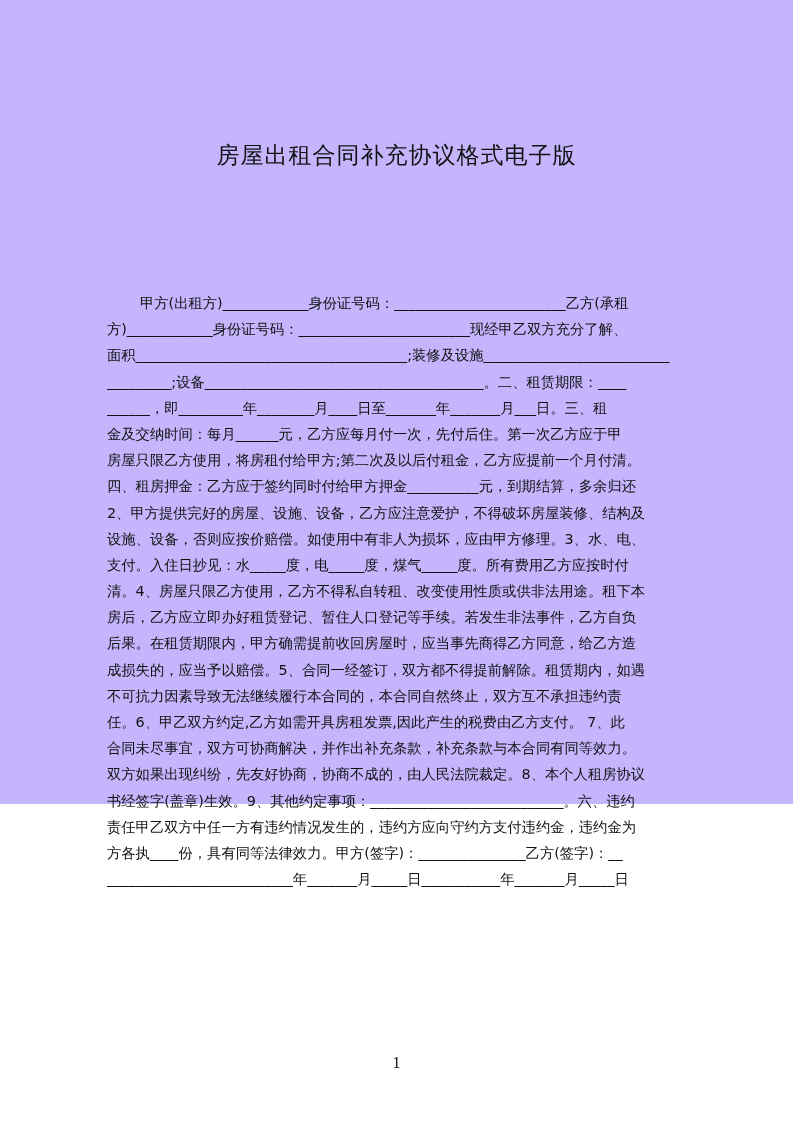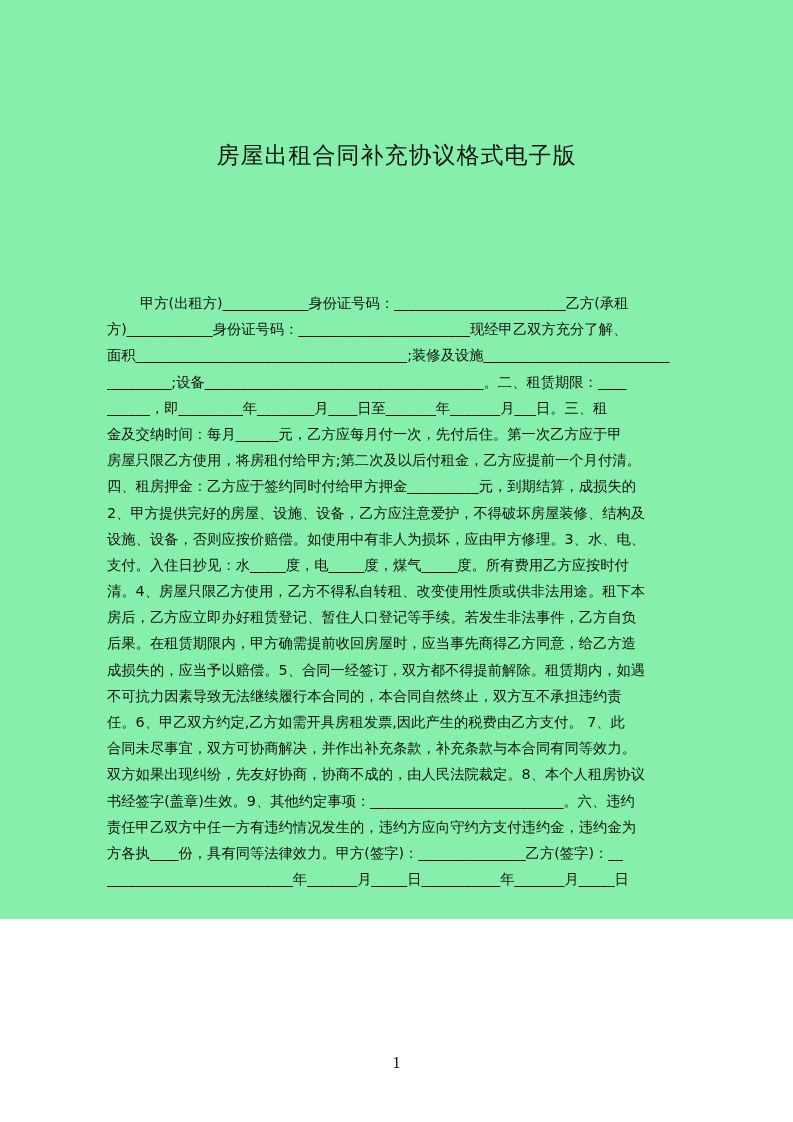--- a/index.html
+++ b/index.html
@@ -1,38 +1,38 @@
 <!DOCTYPE html>
 <html><head>
 <meta charset="utf-8">
 <style>
   html, body { margin: 0; padding: 0; background: #ffffff; }
   body { width: 793px; height: 1122px; position: relative; overflow: hidden; font-family: "DejaVu Sans", "Liberation Sans", sans-serif; color: #000; }
-  .page { position: absolute; left: 0; top: 0; width: 793px; height: 919px; background: #86efac; }
+  .page { position: absolute; left: 0; top: 0; width: 793px; height: 804px; background: #c4b5fd; }
   .title { position: absolute; top: 140px; left: 0; width: 793px; text-align: center; font-size: 23px; letter-spacing: 1px; color: #111; }
   .body { position: absolute; left: 107px; top: 290px; width: 592px; overflow: hidden; }
   .line { height: 26.2px; line-height: 26.2px; font-size: 14.3px; white-space: nowrap; overflow: hidden; width: 592px; color: #111; }
   .line.first { text-indent: 33px; }
   .pagenum { position: absolute; top: 1054px; left: 0; width: 793px; text-align: center; font-family: "Liberation Serif", serif; font-size: 16px; color: #111; }
 </style>
 </head>
 <body>
 
 <div class="page">
   <div class="title">房屋出租合同补充协议格式电子版</div>
 
   <div class="body">
     <div class="line first">甲方(出租方)____________身份证号码：________________________乙方(承租</div>
     <div class="line">方)____________身份证号码：________________________现经甲乙双方充分了解、</div>
     <div class="line">面积______________________________________;装修及设施__________________________</div>
     <div class="line">_________;设备_______________________________________。二、租赁期限：____</div>
     <div class="line">______，即_________年________月____日至_______年_______月___日。三、租</div>
     <div class="line">金及交纳时间：每月______元，乙方应每月付一次，先付后住。第一次乙方应于甲</div>
     <div class="line">房屋只限乙方使用，将房租付给甲方;第二次及以后付租金，乙方应提前一个月付清。</div>
-    <div class="line">四、租房押金：乙方应于签约同时付给甲方押金__________元，到期结算，成损失的</div>
+    <div class="line">四、租房押金：乙方应于签约同时付给甲方押金__________元，到期结算，多余归还</div>
     <div class="line">2、甲方提供完好的房屋、设施、设备，乙方应注意爱护，不得破坏房屋装修、结构及</div>
     <div class="line">设施、设备，否则应按价赔偿。如使用中有非人为损坏，应由甲方修理。3、水、电、</div>
     <div class="line">支付。入住日抄见：水_____度，电_____度，煤气_____度。所有费用乙方应按时付</div>
     <div class="line">清。4、房屋只限乙方使用，乙方不得私自转租、改变使用性质或供非法用途。租下本</div>
     <div class="line">房后，乙方应立即办好租赁登记、暂住人口登记等手续。若发生非法事件，乙方自负</div>
     <div class="line">后果。在租赁期限内，甲方确需提前收回房屋时，应当事先商得乙方同意，给乙方造</div>
     <div class="line">成损失的，应当予以赔偿。5、合同一经签订，双方都不得提前解除。租赁期内，如遇</div>
     <div class="line">不可抗力因素导致无法继续履行本合同的，本合同自然终止，双方互不承担违约责</div>
     <div class="line">任。6、甲乙双方约定,乙方如需开具房租发票,因此产生的税费由乙方支付。    7、此</div>
     <div class="line">合同未尽事宜，双方可协商解决，并作出补充条款，补充条款与本合同有同等效力。</div>

